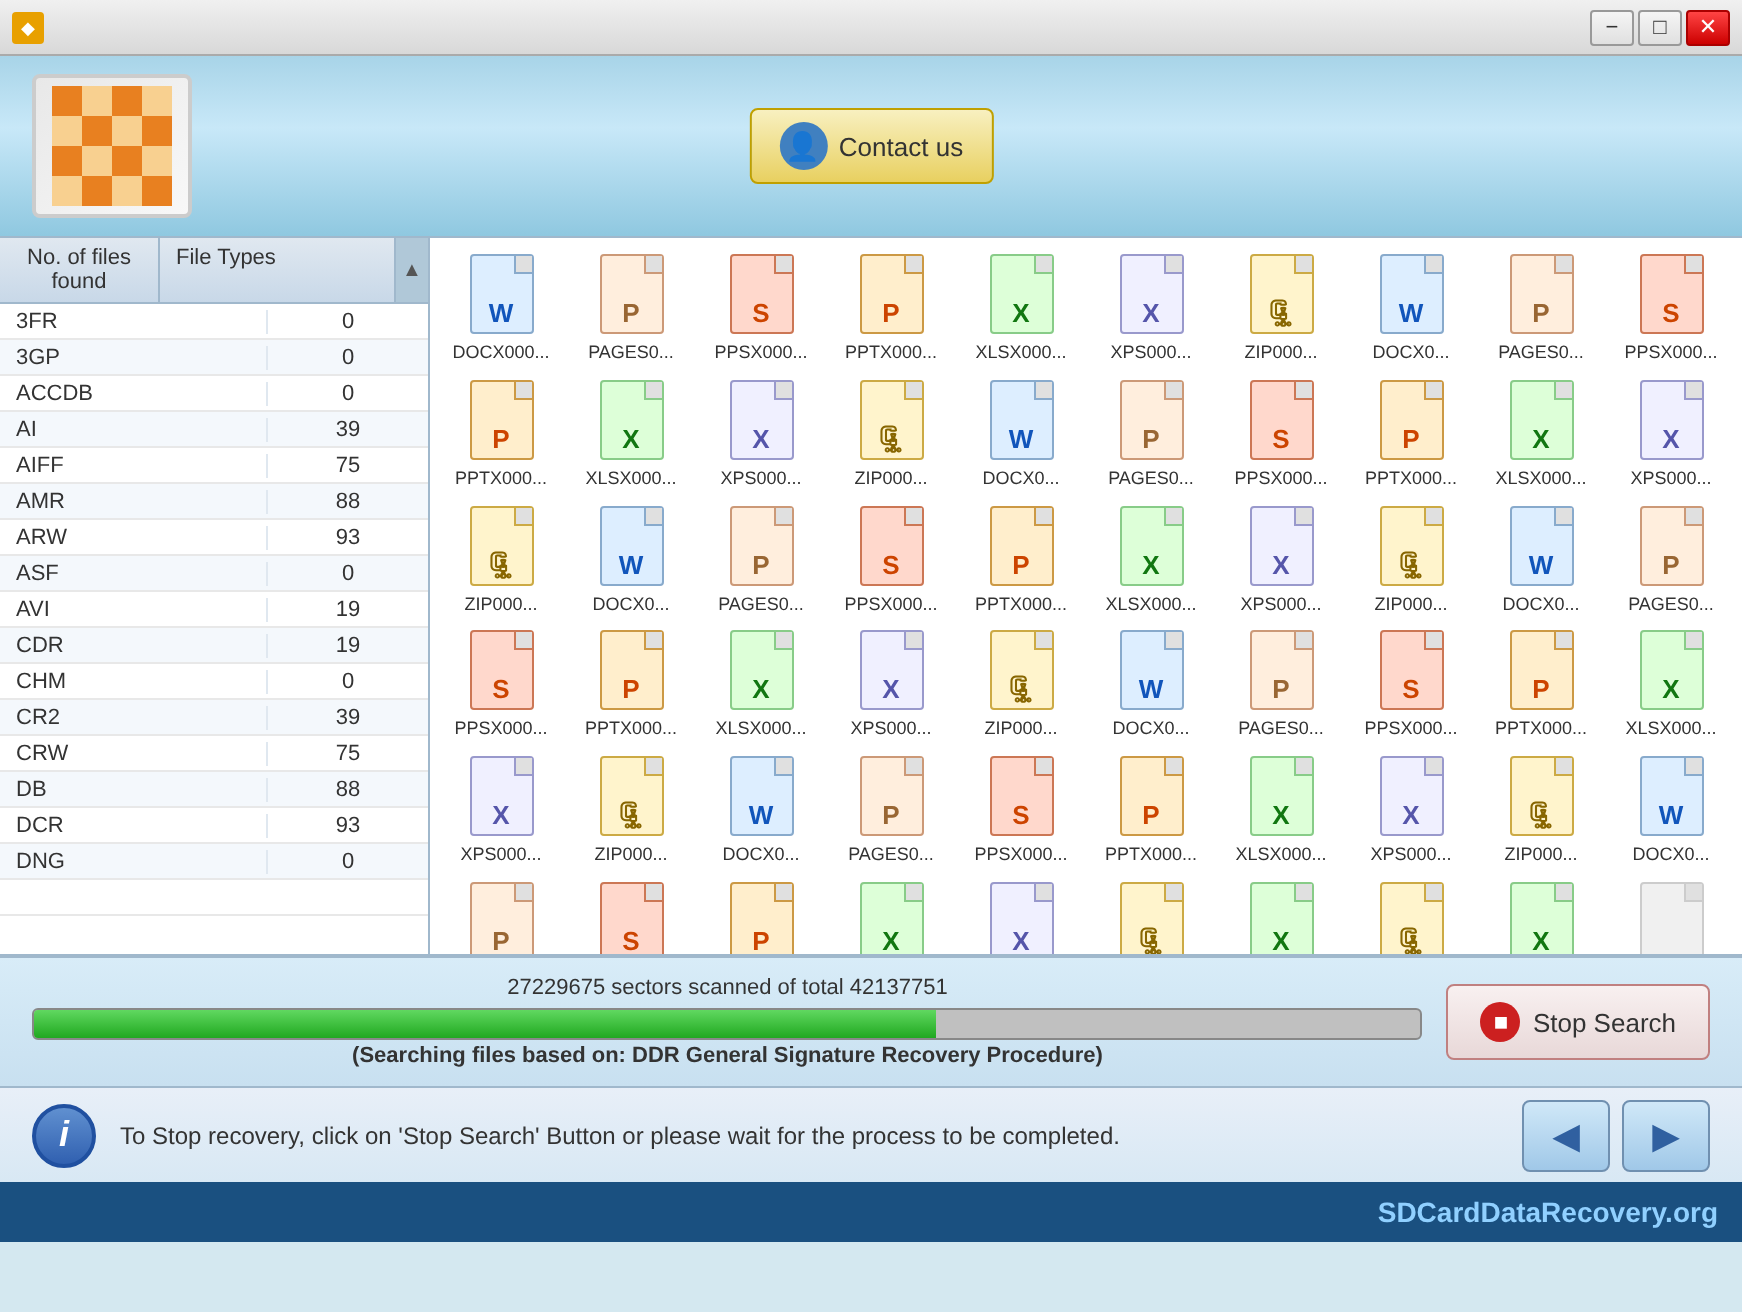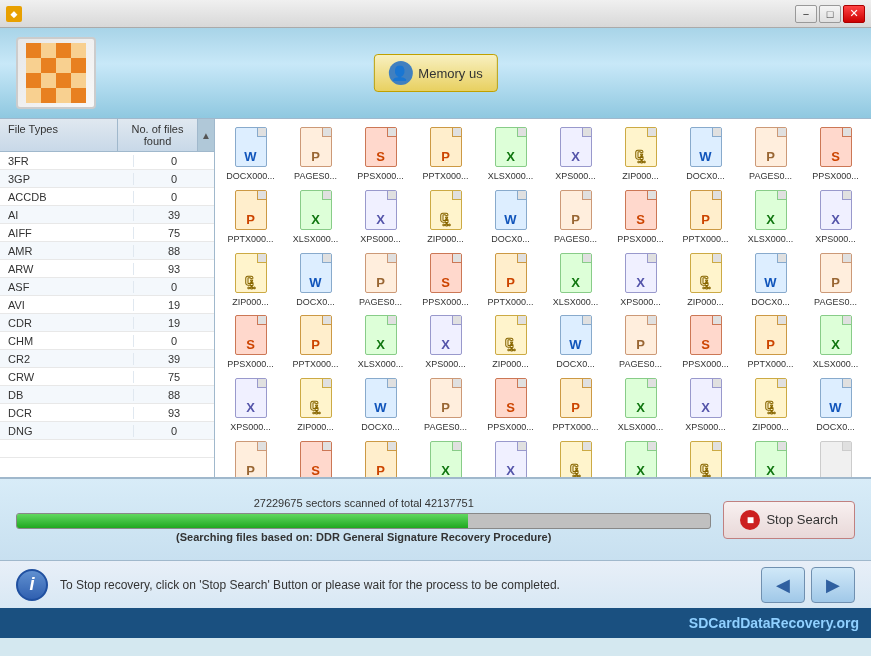--- a/index.html
+++ b/index.html
@@ -198,21 +198,21 @@
 
     
     .file-icon {
       width: 36px; height: 44px;
       position: relative;
       display: flex; align-items: center; justify-content: center;
     }
 
     
     #bottom-status {
-      height: 82px;
+      height: 65px;
       background: linear-gradient(to bottom, #d8ecf8, #c8e0f0);
       border-top: 1px solid #a0b8cc;
       display: flex;
       align-items: center;
       padding: 6px 16px;
       gap: 12px;
     }
     #progress-area {
       flex: 1;
     }
@@ -354,33 +354,33 @@
         <div class="chess-cell white"></div>
         <div class="chess-cell white"></div>
         <div class="chess-cell"></div>
         <div class="chess-cell white"></div>
         <div class="chess-cell"></div>
       </div>
   </div>
 
   <button id="contact-btn">
     <div class="contact-icon">👤</div>
-    <span>Memory us</span>
+    <span>Contact us</span>
   </button>
 
   <div id="ddr-brand">
   </div>
 </div>
 
 <div id="main">
 
   <div id="left-panel">
     <div id="left-panel-header">
+      <div class="col-header small">No. of files found</div>
       <div class="col-header">File Types</div>
-      <div class="col-header small">No. of files found</div>
       <div class="sort-arrow">▲</div>
     </div>
     <div id="file-list">
         <div class="file-row">
           <span class="file-type">3FR</span>
           <span class="file-count">0</span>
         </div>
         <div class="file-row">
           <span class="file-type">3GP</span>
           <span class="file-count">0</span>

